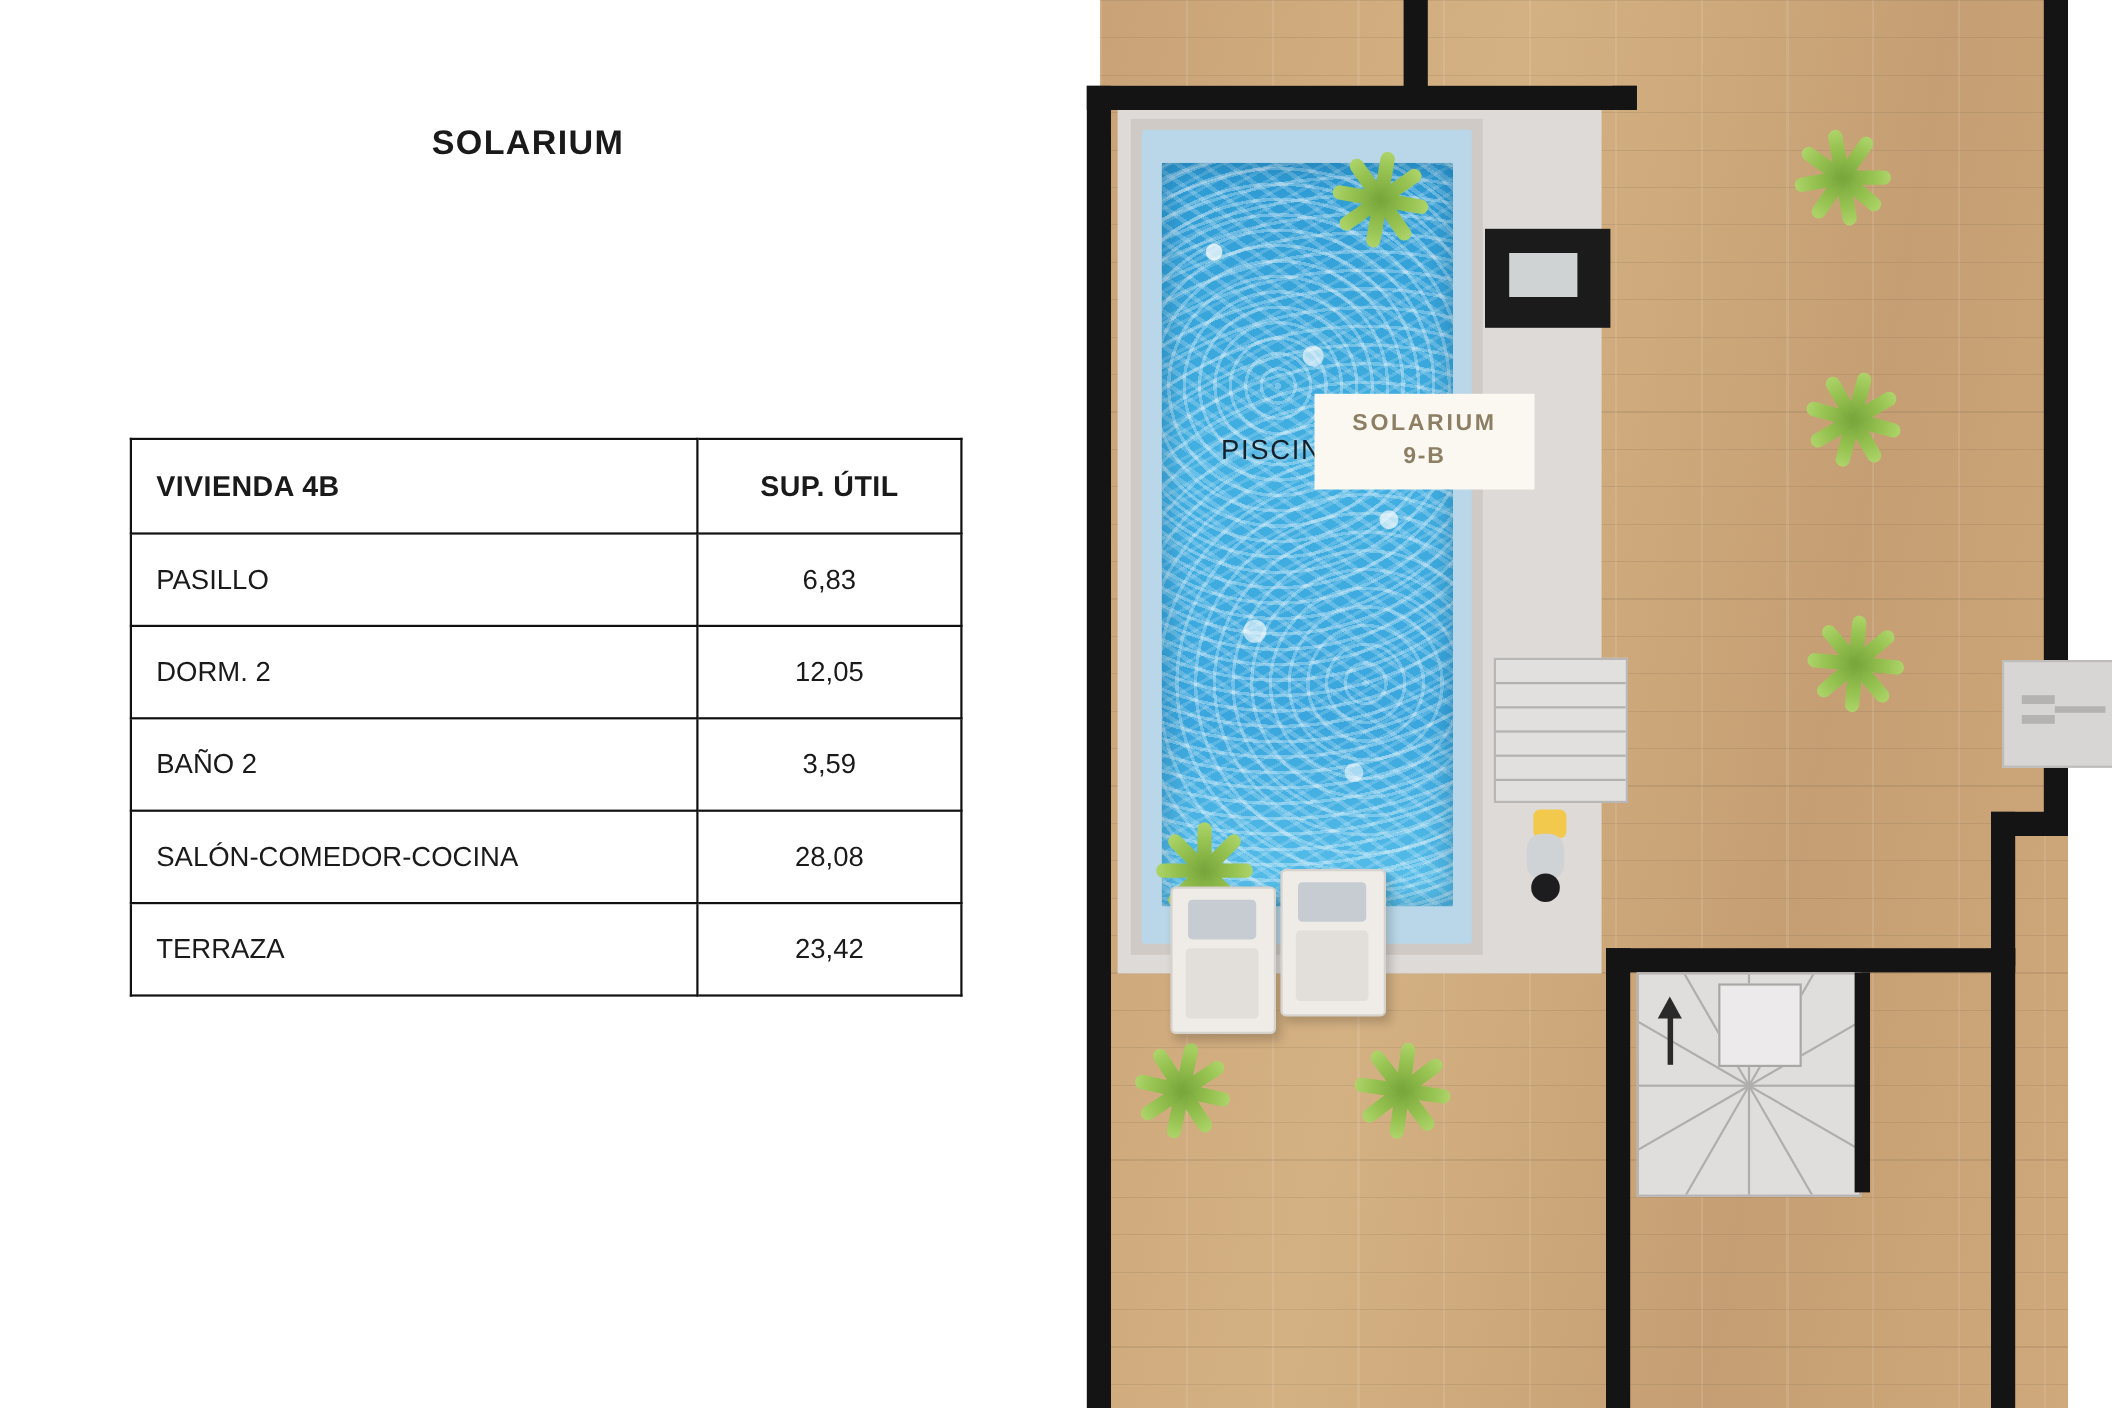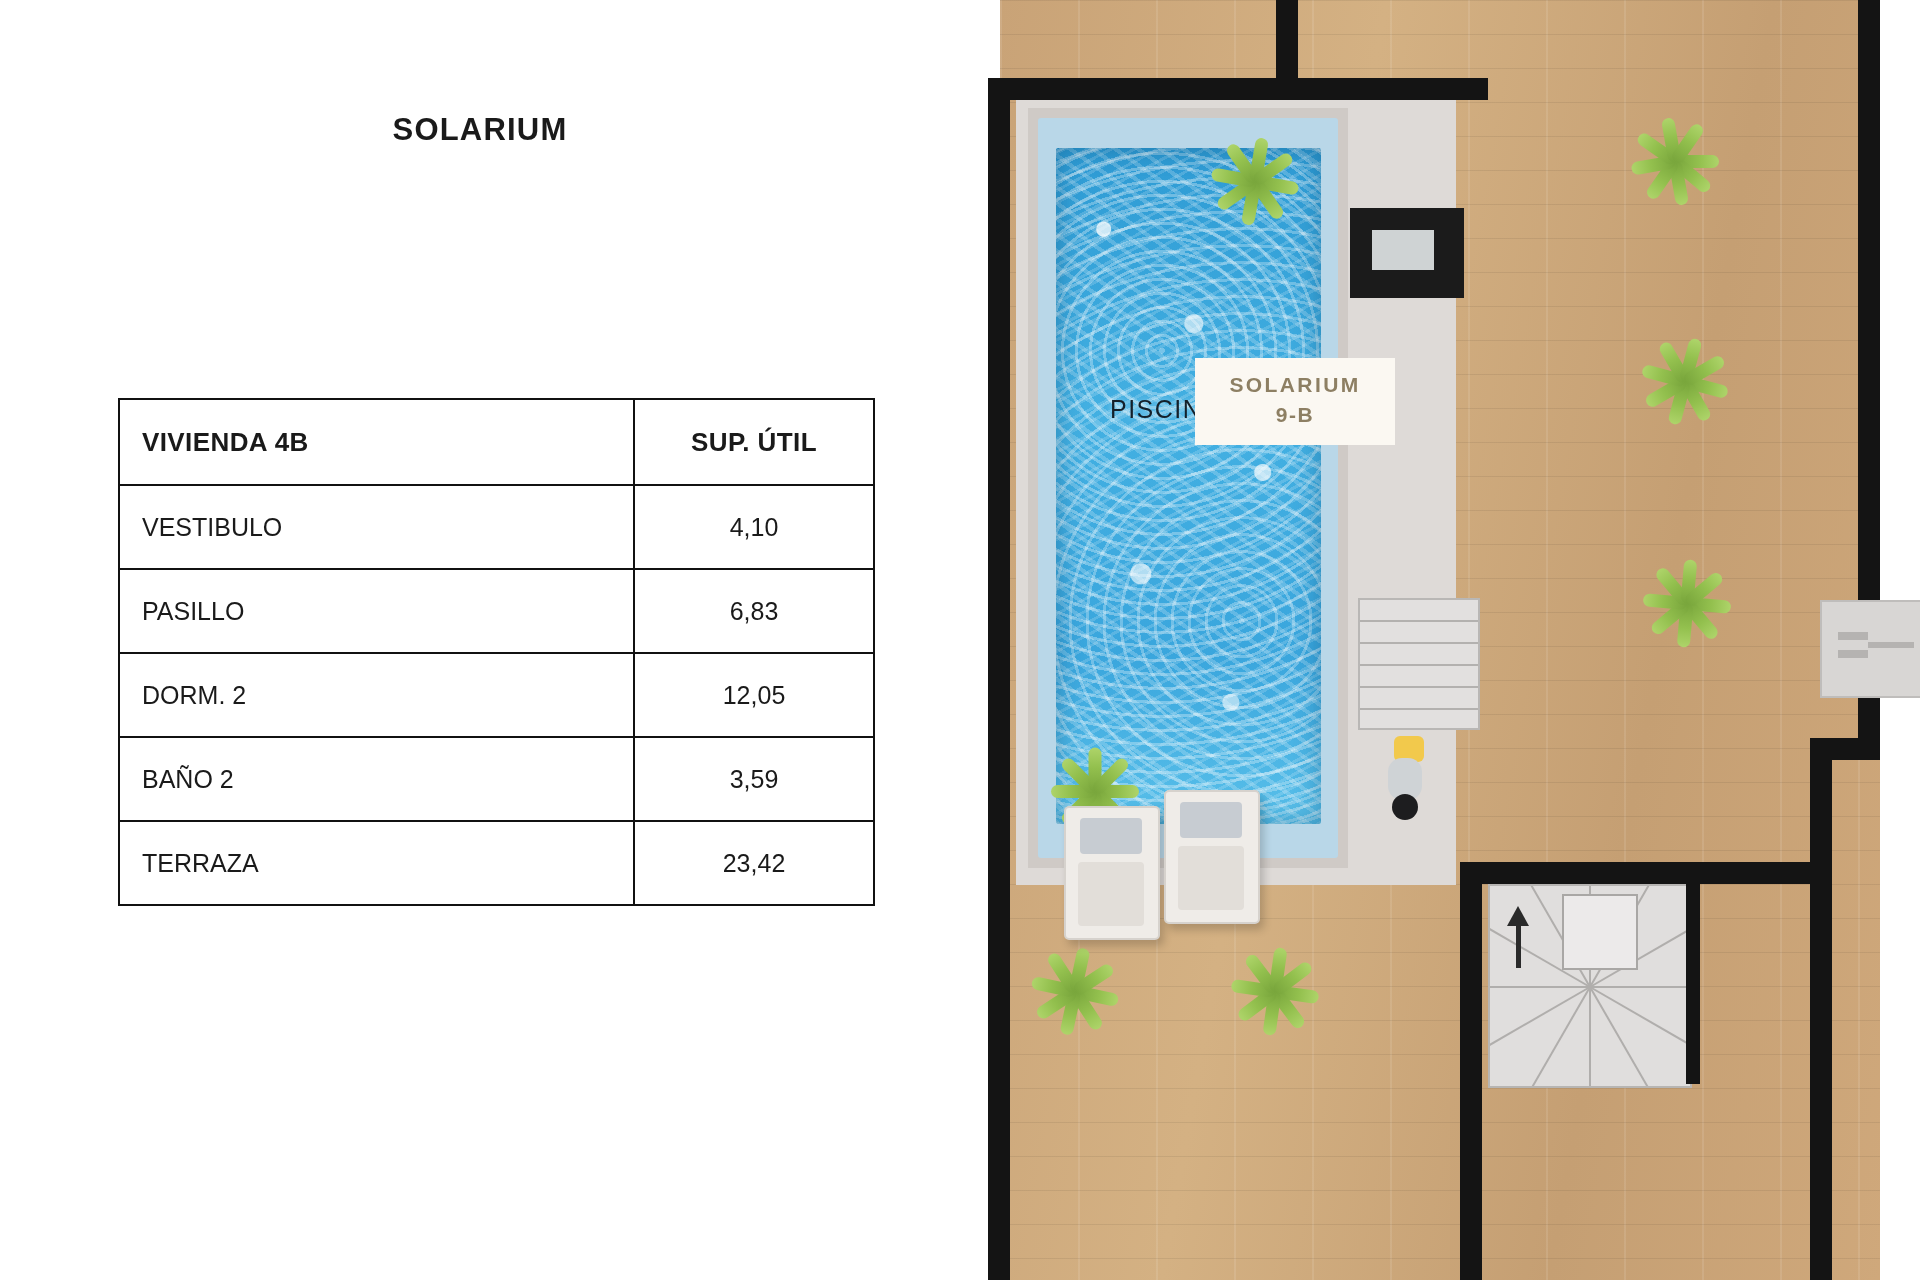--- a/index.html
+++ b/index.html
@@ -296,34 +296,34 @@
 
   <table id="area-table">
     <thead>
       <tr>
         <th class="col-name">VIVIENDA 4B</th>
         <th class="col-val">SUP. ÚTIL</th>
       </tr>
     </thead>
     <tbody>
       <tr>
-        <td class="col-name">VESTIBULO</td>
-        <td class="col-val">4,10</td>
-      </tr>
-      <tr>
         <td class="col-name">PASILLO</td>
         <td class="col-val">6,83</td>
       </tr>
       <tr>
         <td class="col-name">DORM. 2</td>
         <td class="col-val">12,05</td>
       </tr>
       <tr>
         <td class="col-name">BAÑO 2</td>
         <td class="col-val">3,59</td>
+      </tr>
+      <tr>
+        <td class="col-name">SALÓN-COMEDOR-COCINA</td>
+        <td class="col-val">28,08</td>
       </tr>
       <tr>
         <td class="col-name">TERRAZA</td>
         <td class="col-val">23,42</td>
       </tr>
     </tbody>
   </table>
 </div>
 
 <div id="plan-image">

